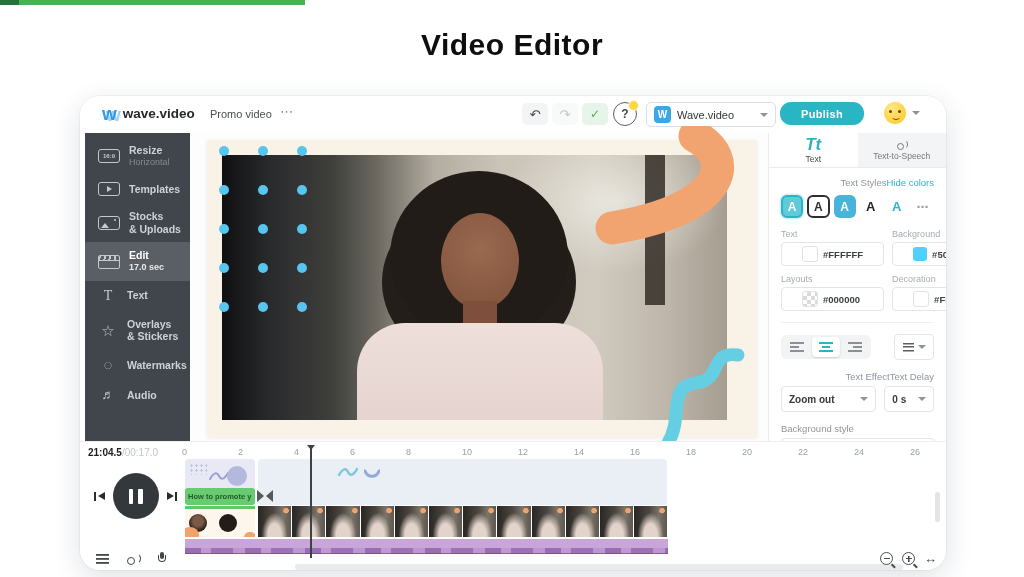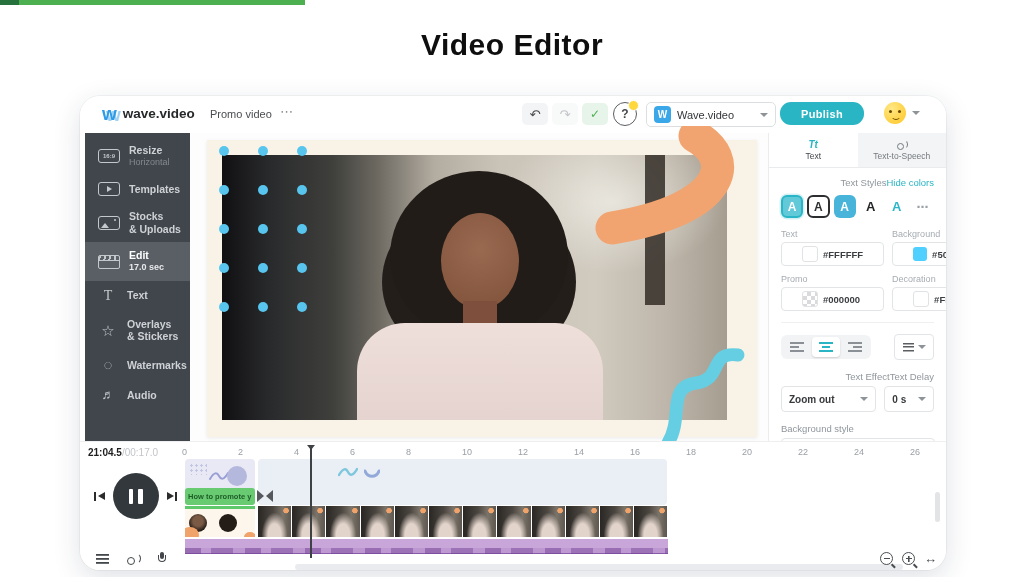--- a/index.html
+++ b/index.html
@@ -112,21 +112,21 @@
         padding:3px 12px;border-radius:7px;line-height:21px;white-space:nowrap;}
   .cap-hl{color:#3ed3ce;}
   .deco-svg{left:0;top:-7px;width:578px;height:330px;pointer-events:none;}
 
   
   .panel{left:688px;top:37px;width:178px;height:308px;background:#fff;border-left:1px solid #ececec;
          box-sizing:border-box;}
   .tabs{display:flex;height:34px;border-bottom:1px solid #e9ebec;}
   .tab{flex:1;display:flex;flex-direction:column;align-items:center;justify-content:center;gap:1px;cursor:pointer;}
   .tab.inactive{background:#f2f4f5;}
-  .tab-ic{font-size:10px;font-weight:800;color:#29b4c2;line-height:1;font-style:italic;}
+  .tab-ic{font-size:17px;font-weight:800;color:#29b4c2;line-height:1;font-style:italic;}
   .tab-lbl{font-size:8.5px;color:#43474a;}
   .tab.inactive .tab-lbl{color:#75797d;}
   .tts-ic{width:14px;height:11px;position:relative;}
   .tts-ic::before{content:"";position:absolute;left:2px;bottom:0;width:5px;height:5px;border-radius:50%;
         border:1.3px solid #75797d;}
   .tts-ic::after{content:"";position:absolute;right:1px;top:1px;width:6px;height:7px;
         border:1.3px solid #75797d;border-left:none;border-top-color:transparent;border-bottom-color:transparent;
         border-radius:0 7px 7px 0;}
   .pbody{padding:9px 12px 0 12px;}
   .prow{display:flex;justify-content:flex-end;align-items:center;}
@@ -465,21 +465,21 @@
 
           <div>
             <div class="f-label">Background</div>
             <div class="f-box">
               <span class="swatch sw-blue"></span>
               <span class="f-hex">#50D0FF</span>
             </div>
           </div>
 
           <div>
-            <div class="f-label">Promo</div>
+            <div class="f-label">Layouts</div>
             <div class="f-box">
               <span class="swatch sw-checker"></span>
               <span class="f-hex">#000000</span>
             </div>
           </div>
 
           <div>
             <div class="f-label">Decoration</div>
             <div class="f-box">
               <span class="swatch sw-white"></span>

